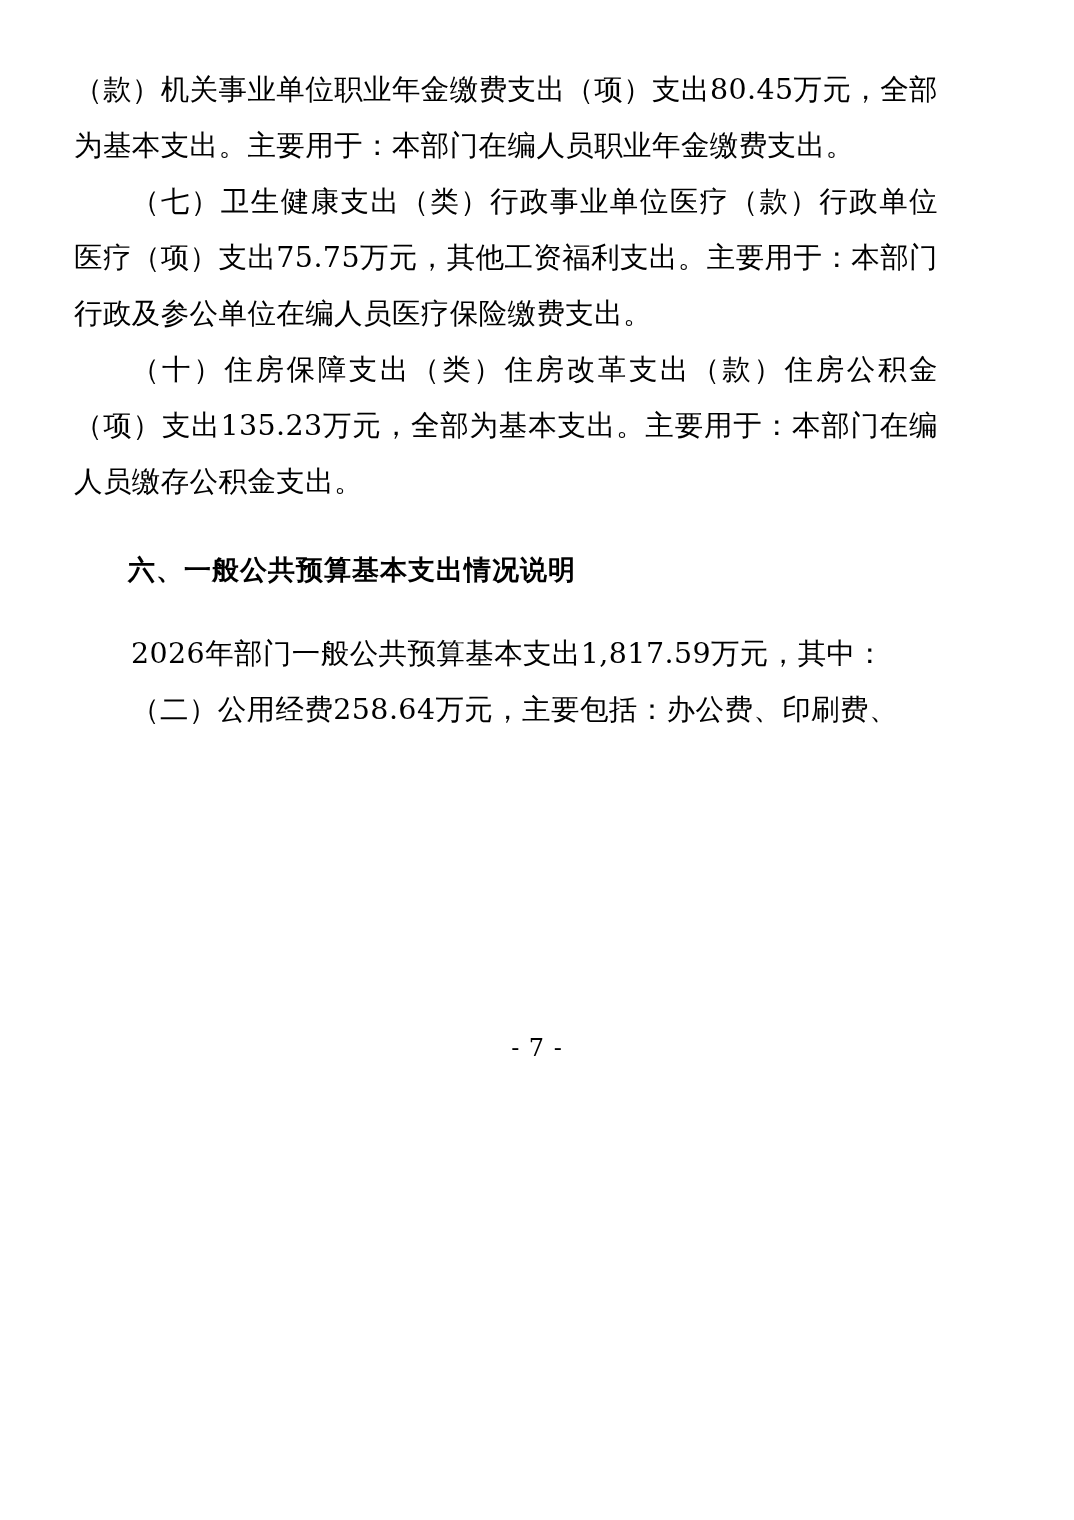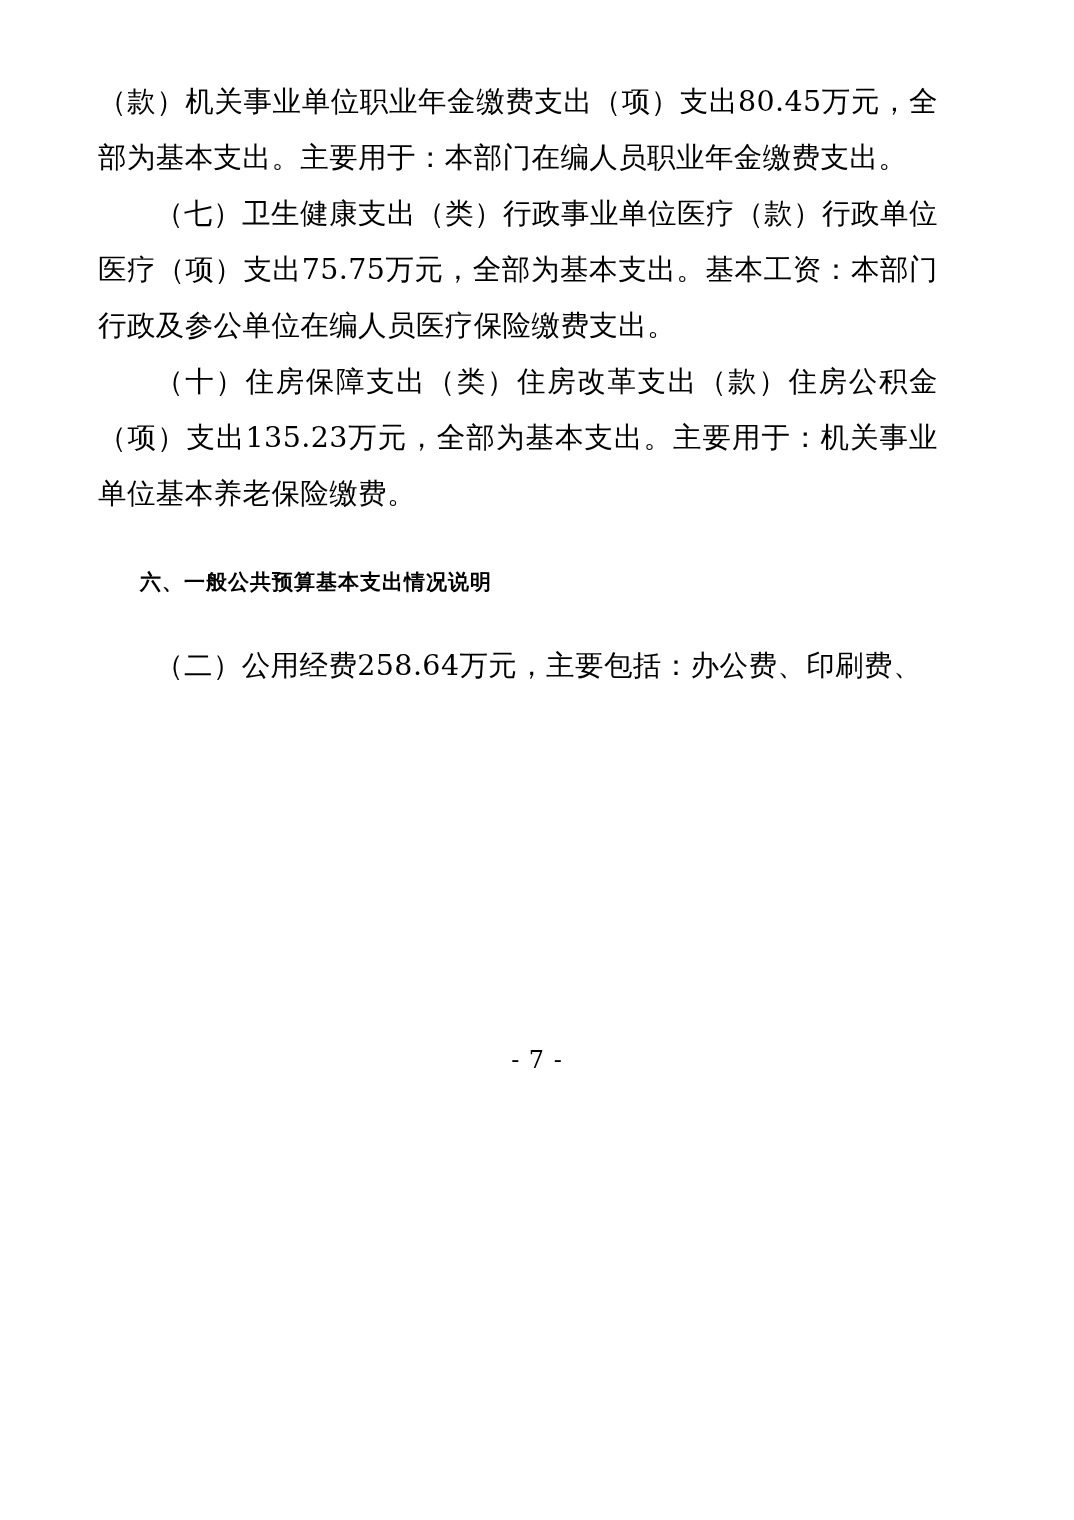--- a/index.html
+++ b/index.html
@@ -13,38 +13,37 @@
     font-family: "DejaVu Serif", "Liberation Serif", serif;
     color: #000000;
     position: relative;
     overflow: hidden;
   }
   .page {
     position: relative;
     width: 1074px;
     height: 1100px;
     box-sizing: border-box;
-    padding: 62px 136px 0 98px;
-    margin-top: 12px;
+    padding: 62px 136px 0 74px;
   }
   .para {
     font-size: 28.5px;
     line-height: 56px;
     text-align: justify;
     text-justify: inter-ideograph;
     letter-spacing: 0.4px;
     margin: 0 0 0 0;
     text-indent: 2em;
     white-space: normal;
   }
   .para.noindent {
     text-indent: 0;
   }
   .section-title {
-    font-size: 21px;
+    font-size: 27px;
     line-height: 56px;
     font-weight: bold;
     letter-spacing: 1px;
     text-indent: 2em;
     margin: 0;
     font-family: "DejaVu Sans", "Liberation Sans", sans-serif;
   }
   .gap-before-title {
     height: 32px;
   }
@@ -62,30 +61,31 @@
     letter-spacing: 1px;
   }
 </style>
 </head>
 <body>
 
 <div class="page">
 
   <p class="para noindent">（款）机关事业单位职业年金缴费支出（项）支出80.45万元，全部为基本支出。主要用于：本部门在编人员职业年金缴费支出。</p>
 
-  <p class="para">（七）卫生健康支出（类）行政事业单位医疗（款）行政单位医疗（项）支出75.75万元，全部为基本支出。基本工资：本部门行政及参公单位在编人员医疗保险缴费支出。</p>
+  <p class="para">（七）卫生健康支出（类）行政事业单位医疗（款）行政单位医疗（项）支出75.75万元，其他工资福利支出。主要用于：本部门行政及参公单位在编人员医疗保险缴费支出。</p>
 
 
 
-  <p class="para">（十）住房保障支出（类）住房改革支出（款）住房公积金（项）支出135.23万元，全部为基本支出。主要用于：机关事业单位基本养老保险缴费。</p>
+  <p class="para">（十）住房保障支出（类）住房改革支出（款）住房公积金（项）支出135.23万元，全部为基本支出。主要用于：本部门在编人员缴存公积金支出。</p>
 
   <div class="gap-before-title"></div>
 
   <h2 class="section-title">六、一般公共预算基本支出情况说明</h2>
 
   <div class="gap-after-title"></div>
 
+  <p class="para">2026年部门一般公共预算基本支出1,817.59万元，其中：</p>
 
 
   <p class="para">（二）公用经费258.64万元，主要包括：办公费、印刷费、</p>
 
   <div class="footer">- 7 -</div>
 </div>
 
 </body></html>

